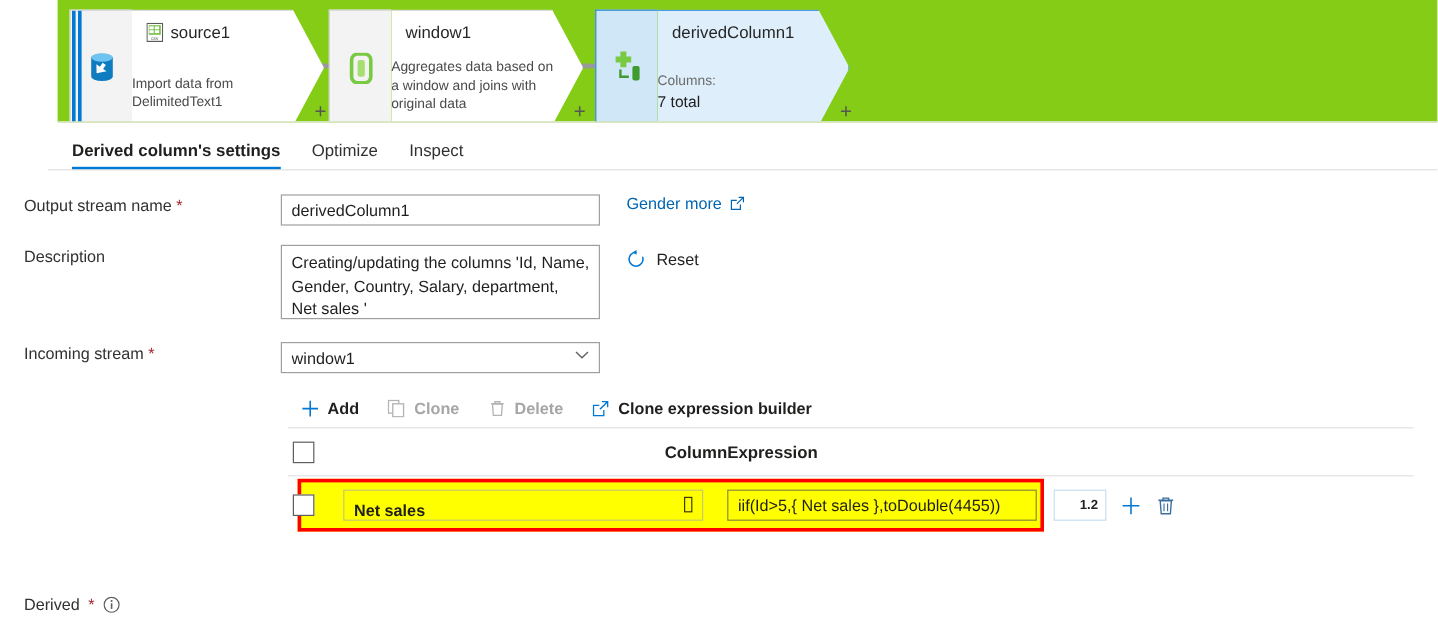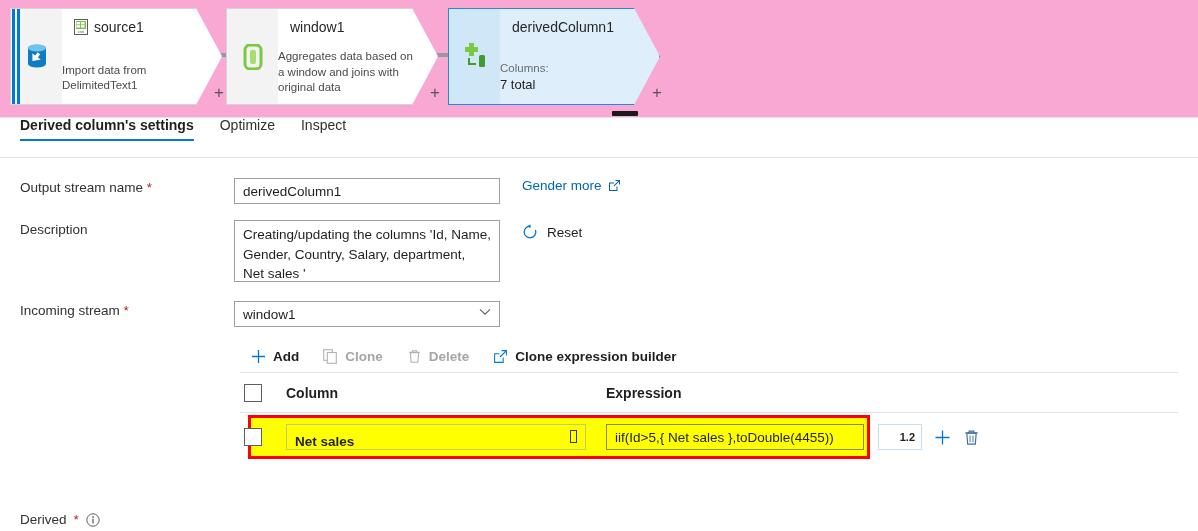--- a/index.html
+++ b/index.html
@@ -9,24 +9,25 @@
     background: #ffffff;
     font-family: "Liberation Sans", sans-serif;
     font-size: 13px;
     color: #201f1e;
     overflow: hidden;
   }
 
   
   .canvas {
     position: relative;
-    height: 118px;
-    background: #f9a8d4;
+    height: 102px;
+    background: #84cc16;
     border-bottom: 1px solid #e6e6e6;
     overflow: hidden;
+    margin-left: 48px;
   }
   .canvas-inner { position: relative; height: 110px; }
 
   .node { position: absolute; top: 8px; height: 97px; }
 
   
   .node-shape {
     position: relative;
     height: 97px;
     display: flex;
@@ -87,24 +88,25 @@
     width: 26px; height: 5px; background: #1a1a1a; border-radius: 1px;
   }
 
   
   .icon-db { width: 26px; height: 30px; }
   .icon-green { width: 22px; height: 26px; }
   .icon-derived { position: relative; width: 34px; height: 34px; }
 
   
   .tabs {
-    display: flex; align-items: flex-start; gap: 0;
+    display: flex; align-items: flex-end; gap: 0;
     height: 40px; padding: 0 20px;
     border-bottom: 1px solid #e1e1e1;
     background: #fff;
+    margin-left: 40px;
   }
   .tab {
     position: relative;
     padding: 0 13px 9px 13px;
     font-size: 14px; color: #323130; cursor: pointer;
     display: flex; align-items: center; gap: 8px;
     line-height: 1;
   }
   .tab:first-child { padding-left: 0; }
   .tab.active { font-weight: bold; color: #201f1e; }
@@ -157,21 +159,21 @@
   .tbl { margin-left: 240px; margin-right: 20px; }
   .thead {
     display: flex; align-items: center; height: 40px;
     border-top: 1px solid #e1e1e1;
     padding-left: 4px;
   }
   .chk {
     width: 18px; height: 18px; border: 1px solid #605e5c; background: #fff;
     flex: none; cursor: pointer;
   }
-  .th { font-weight: bold; font-size: 14px; color: #201f1e; }
+  .th { font-weight: bold; font-size: 14px; color: #201f1e; text-align: right; }
   .th.col { margin-left: 24px; width: 320px; }
   .th.expr { }
 
   .rowwrap { position: relative; border-top: 1px solid #e1e1e1; }
 
   .hl-box {
     position: absolute; left: 8px; top: 2px; width: 622px; height: 44px;
     border: 3px solid #ff0000; background: #ffff00;
   }
   .datarow {

